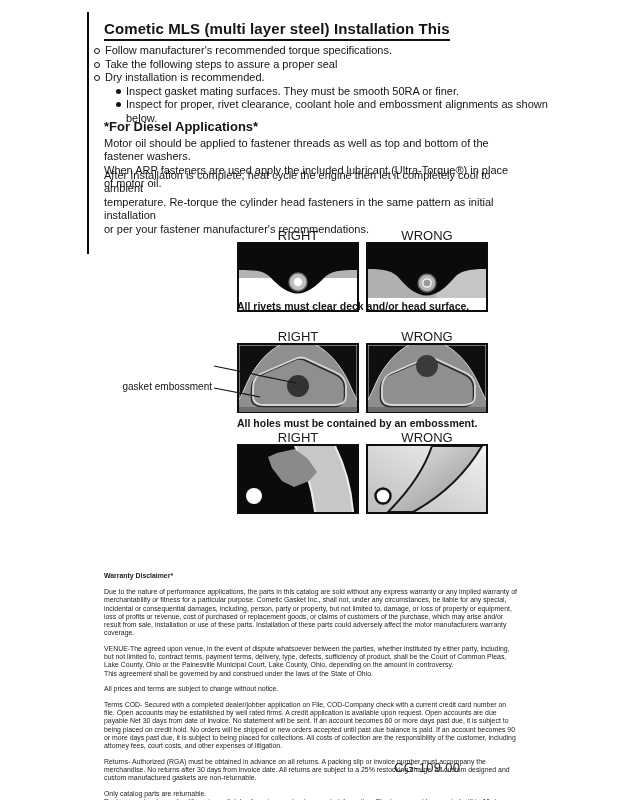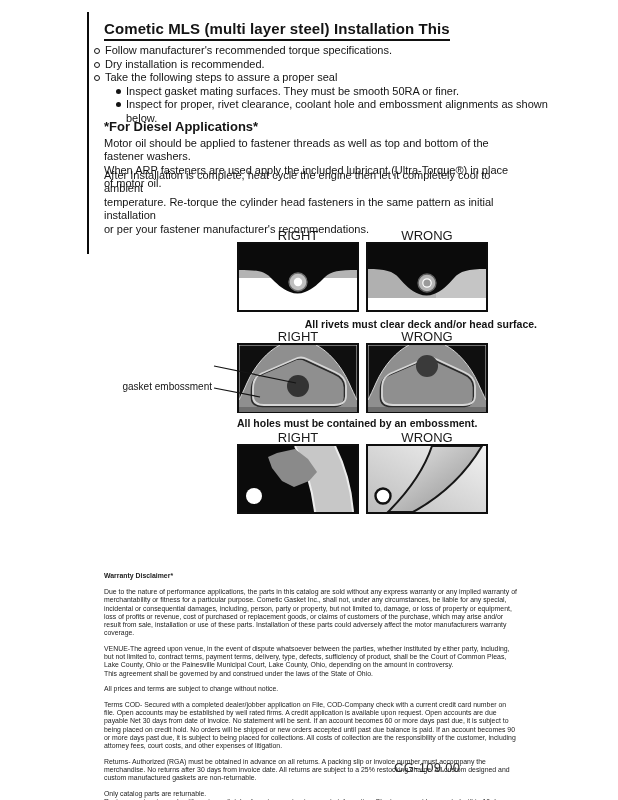--- a/index.html
+++ b/index.html
@@ -44,25 +44,25 @@
 
   <div class="title">Cometic MLS (multi layer steel) Installation This</div>
 
   <div class="bullets">
     <div class="b-row">
       <span class="mark open"></span>
       <span>Follow manufacturer's recommended torque specifications.</span>
     </div>
     <div class="b-row">
       <span class="mark open"></span>
-      <span>Dry installation is recommended.</span>
+      <span>Take the following steps to assure a proper seal</span>
     </div>
     <div class="b-row">
       <span class="mark open"></span>
-      <span>Take the following steps to assure a proper seal</span>
+      <span>Dry installation is recommended.</span>
     </div>
     <div class="b-row sub">
       <span class="mark fill"></span>
       <span>Inspect gasket mating surfaces.  They must be smooth 50RA or finer.</span>
     </div>
     <div class="b-row sub">
       <span class="mark fill"></span>
       <span>Inspect for proper, rivet clearance, coolant hole and embossment alignments as shown below.</span>
     </div>
   </div>
@@ -89,21 +89,21 @@
   <div class="panel" style="left:366px;top:242px;">
     <svg width="118" height="66" viewBox="0 0 118 66">
       <rect width="118" height="66" fill="#ffffff"></rect>
       <rect x="0" y="23" width="118" height="31" fill="#b0b0b0"></rect>
       <rect x="68" y="23" width="50" height="31" fill="#cfcfcf" opacity="0.7"></rect>
       <path d="M0,0 H118 V25 C100,25 92,27 86,34 C80,41 74,47 66,50 C61,52 56,52 51,50 C43,47 37,41 31,34 C25,27 17,25 0,25 Z" fill="#0b0b0b"></path>
       <circle cx="59" cy="39" r="9" fill="#b5b5b5" stroke="#5f5f5f" stroke-width="1.4"></circle>
       <circle cx="59" cy="39" r="4.2" fill="#9a9a9a" stroke="#ffffff" stroke-width="1.2"></circle>
     </svg>
   </div>
-  <div class="caption" style="top:318px;text-align:right;">All rivets must clear deck and/or head surface.</div>
+  <div class="caption" style="top:300px;">All rivets must clear deck and/or head surface.</div>
 
   <div class="dg-label" style="left:237px;top:329px;">RIGHT</div>
   <div class="dg-label" style="left:366px;top:329px;">WRONG</div>
 
   <div class="ann" style="left:110px;top:381px;width:102px;">gasket embossment</div>
 
   <div class="panel" style="left:237px;top:343px;">
     <svg width="118" height="67" viewBox="0 0 118 67">
       <rect width="118" height="67" fill="#8f8f8f"></rect>
       <rect x="0" y="62" width="118" height="5" fill="#6e6e6e"></rect>

